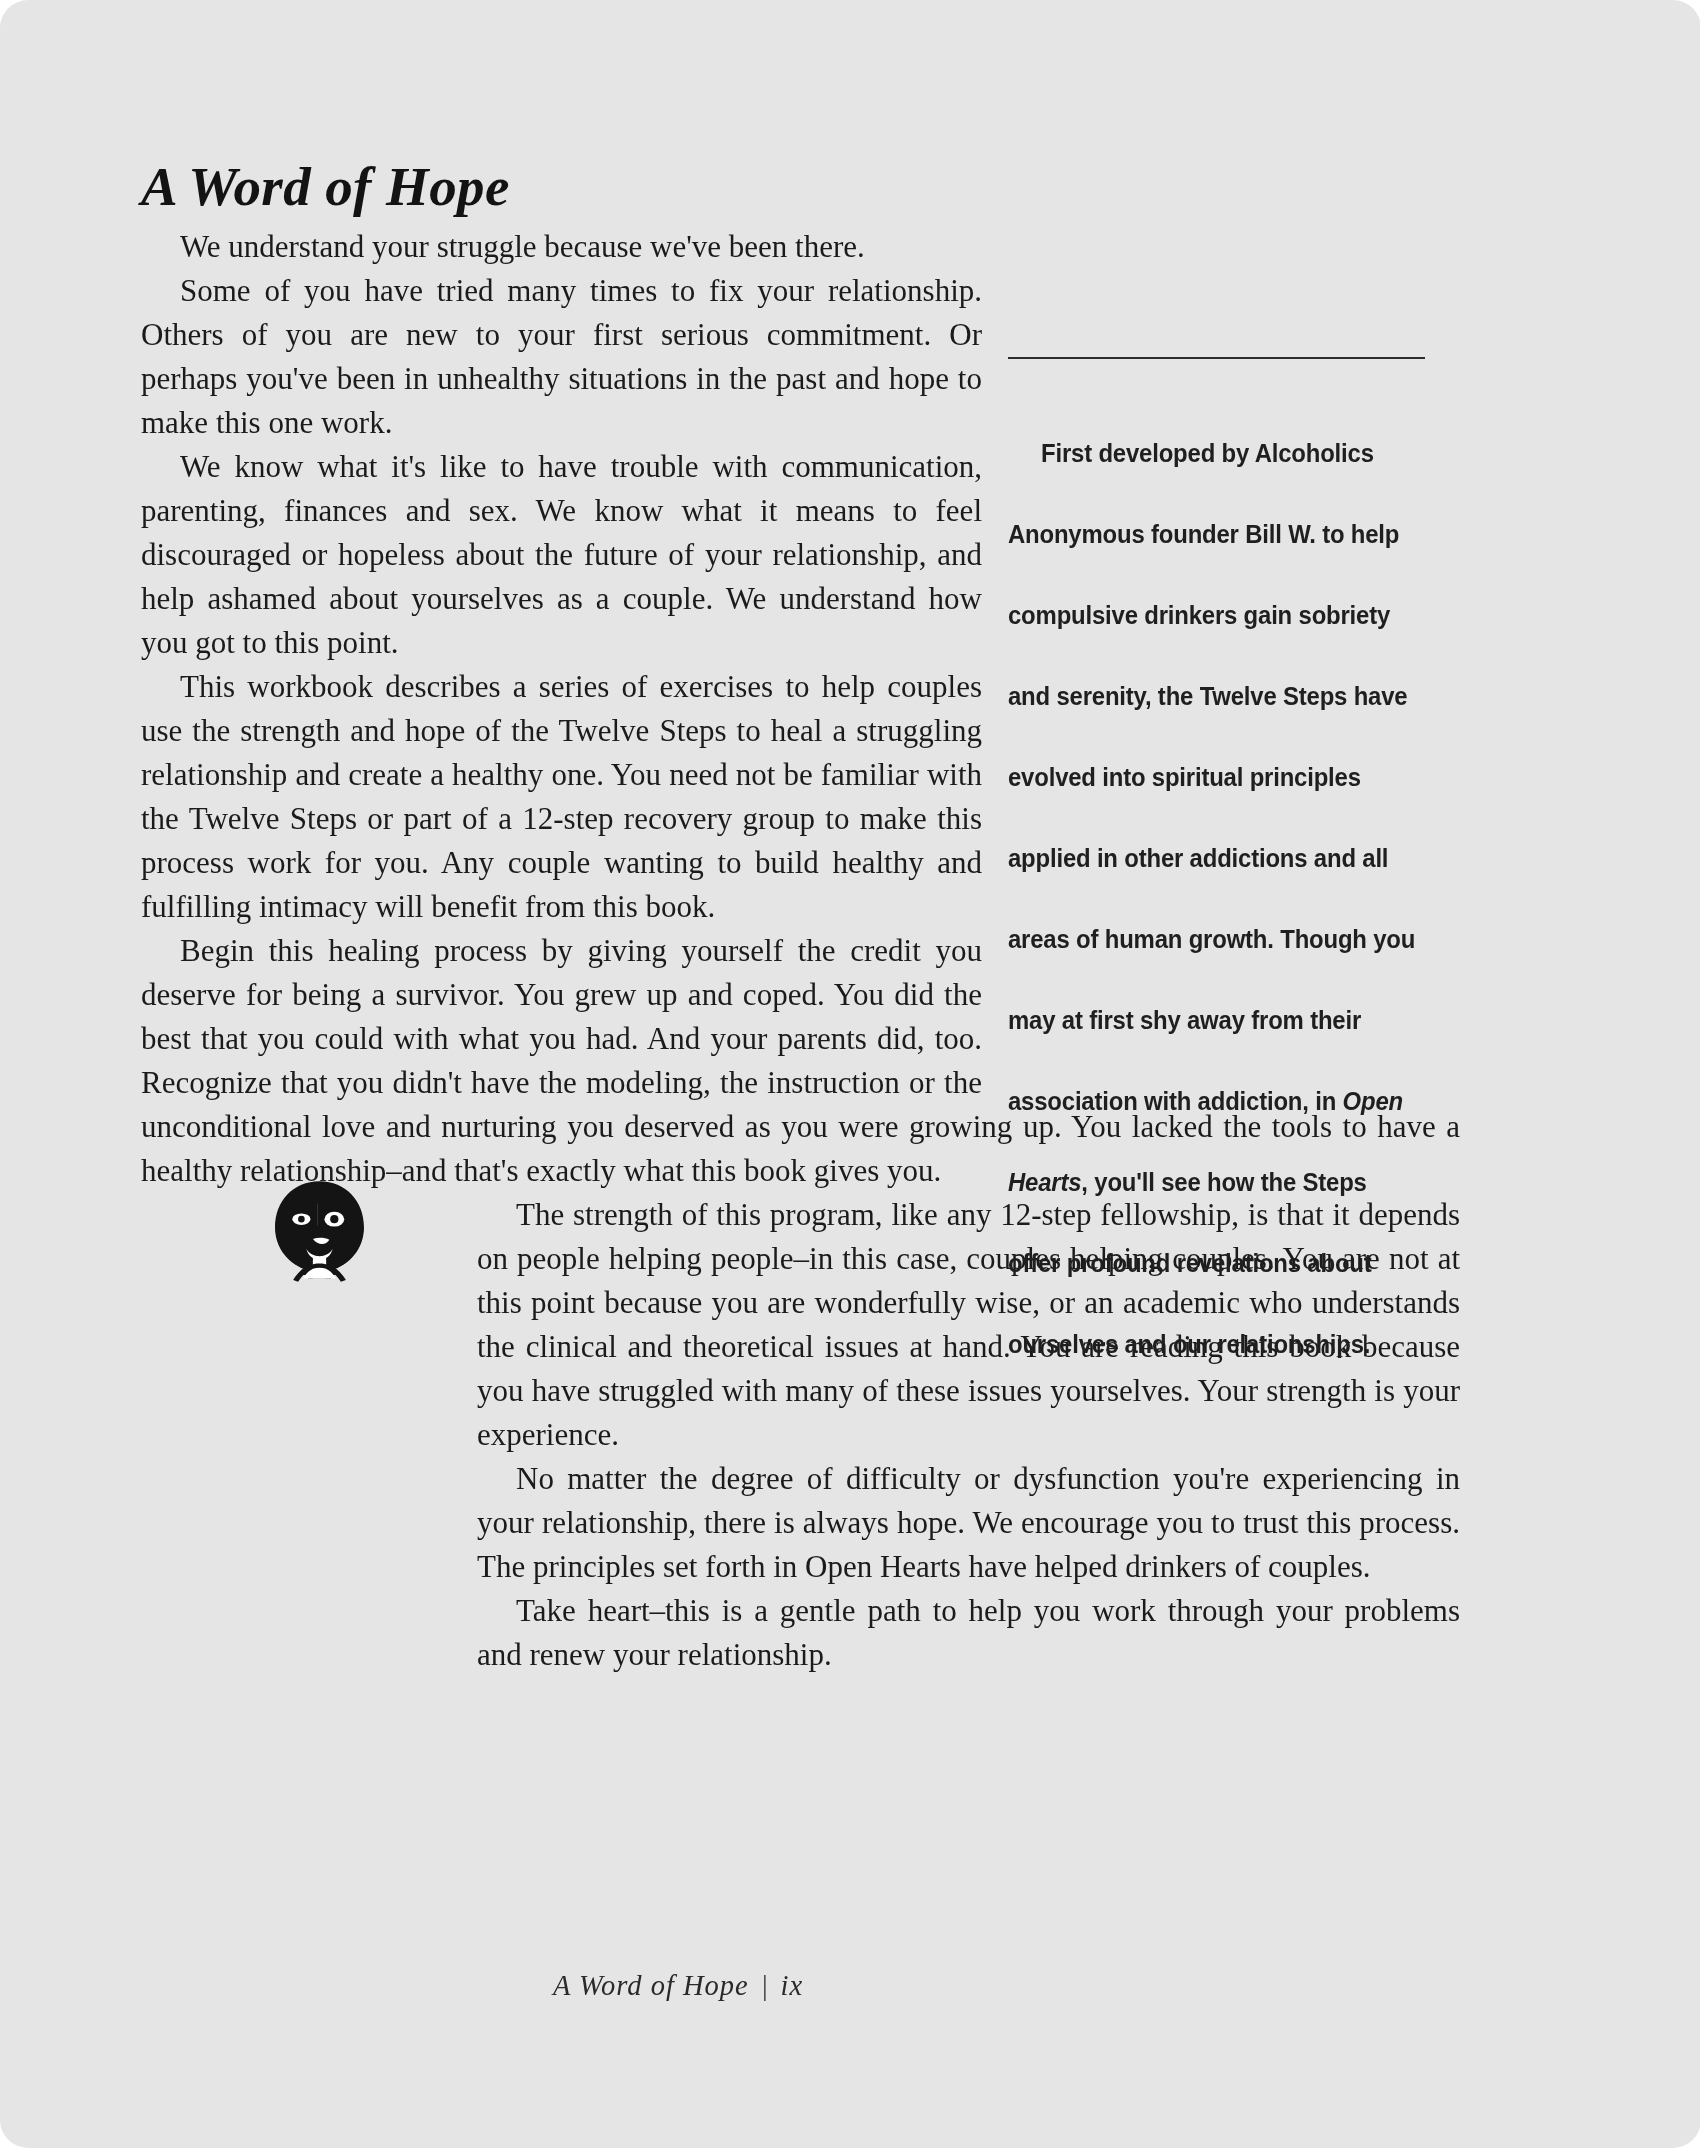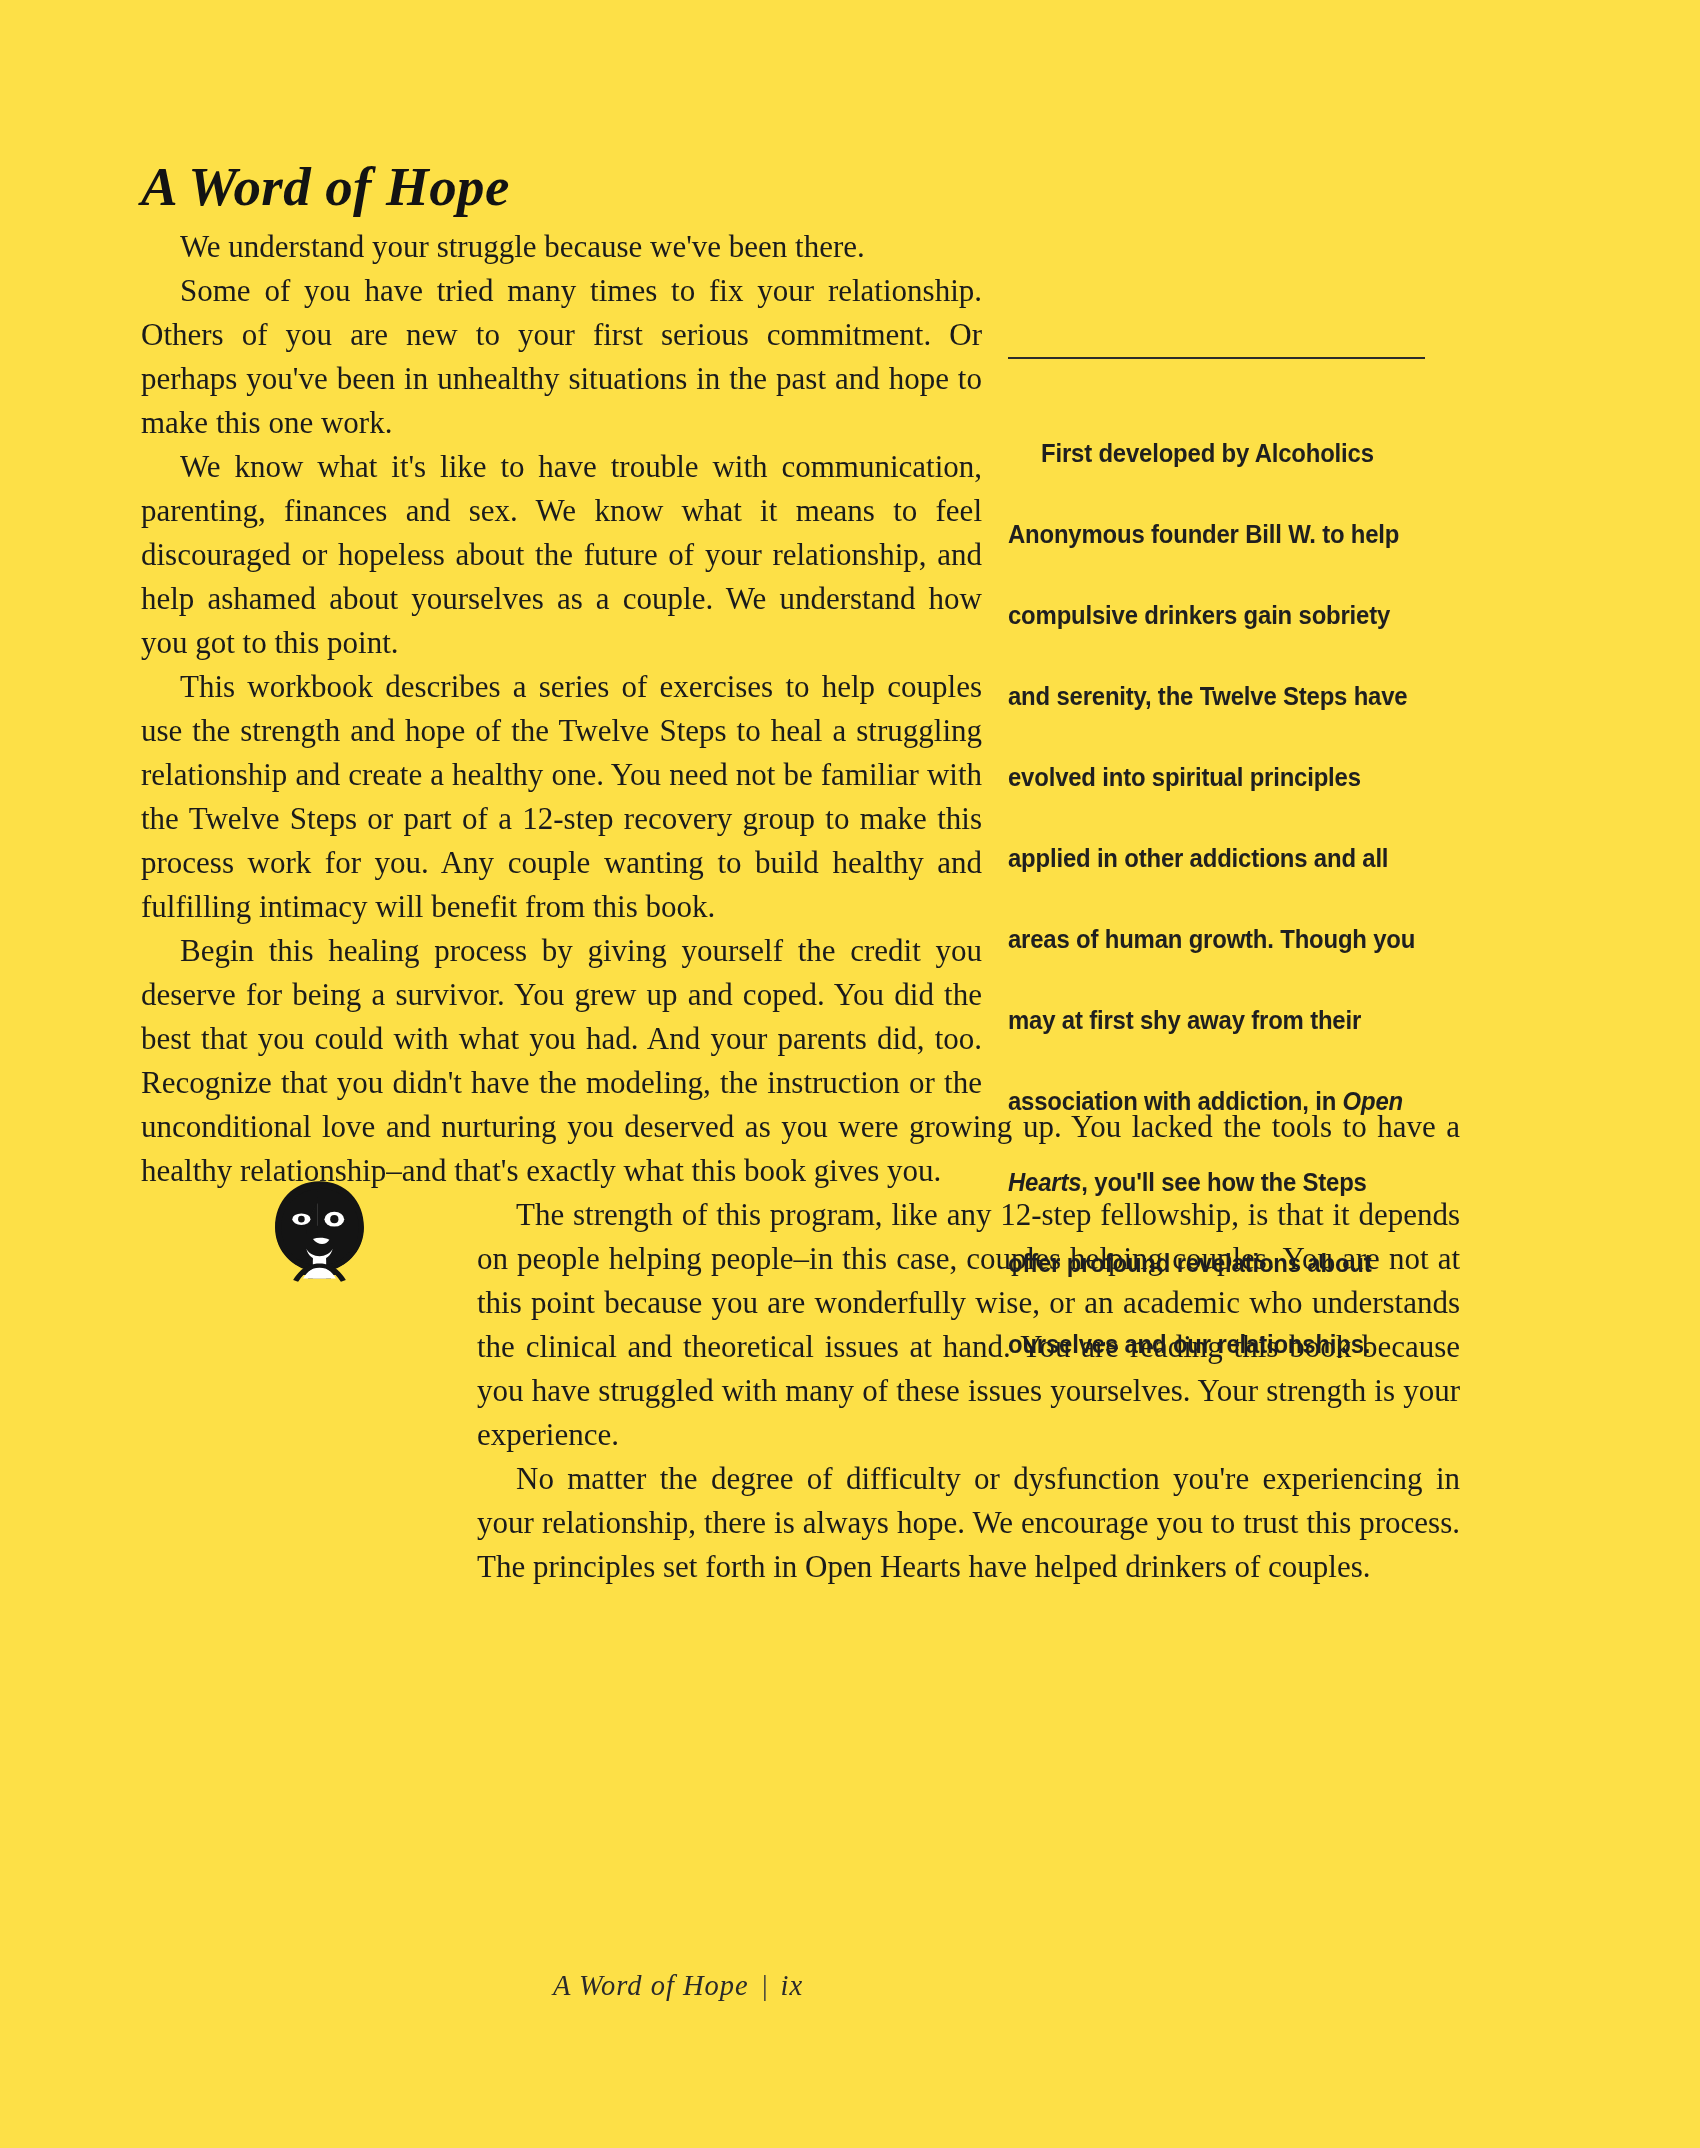--- a/index.html
+++ b/index.html
@@ -12,21 +12,22 @@
     height: 2148px;
     position: relative;
     font-family: "Liberation Serif", serif;
     color: #1a1a1a;
     overflow: hidden;
   }
 
   .page {
     position: absolute;
     inset: 0;
-    background: #fde047;
+    background: #e5e5e5;
+    border-radius: 28px;
   }
 
   
   .title {
     position: absolute;
     left: 141px;
     top: 155px;
     font-family: "Liberation Serif", serif;
     font-style: italic;
     font-weight: bold;
@@ -167,20 +168,21 @@
   <div class="body-col">
     <div class="sidebar-spacer"></div>
     <p>We understand your struggle because we've been there.</p>
     <p>Some of you have tried many times to fix your relationship. Others of you are new to your first serious commitment. Or perhaps you've been in unhealthy situations in the past and hope to make this one work.</p>
     <p>We know what it's like to have trouble with communication, parenting, finances and sex. We know what it means to feel discouraged or hopeless about the future of your relationship, and help ashamed about yourselves as a couple. We understand how you got to this point.</p>
     <p>This workbook describes a series of exercises to help couples use the strength and hope of the Twelve Steps to heal a struggling relationship and create a healthy one. You need not be familiar with the Twelve Steps or part of a 12-step recovery group to make this process work for you. Any couple wanting to build healthy and fulfilling intimacy will benefit from this book.</p>
     <p>Begin this healing process by giving yourself the credit you deserve for being a survivor. You grew up and coped. You did the best that you could with what you had. And your parents did, too. Recognize that you didn't have the modeling, the instruction or the unconditional love and nurturing you deserved as you were growing up. You lacked the tools to have a healthy relationship–and that's exactly what this book gives you.</p>
     <div class="note-spacer"></div>
     <p>The strength of this program, like any 12-step fellowship, is that it depends on people helping people–in this case, couples helping couples. You are not at this point because you are wonderfully wise, or an academic who understands the clinical and theoretical issues at hand. You are reading this book because you have struggled with many of these issues yourselves. Your strength is your experience.</p>
     <p>No matter the degree of difficulty or dysfunction you're experiencing in your relationship, there is always hope. We encourage you to trust this process. The principles set forth in Open Hearts  have helped drinkers of couples.</p>
+    <p>Take heart–this is a gentle path to help you work through your problems and renew your relationship.</p>
   </div>
 
   <div class="sidebar">
     <div class="sidebar-rule"></div>
     <div class="sidebar-text">
       <span class="first-line">First developed by Alcoholics</span>
       <span>Anonymous founder Bill W. to help</span><br>
       <span>compulsive drinkers gain sobriety</span><br>
       <span>and serenity, the Twelve Steps have</span><br>
       <span>evolved into spiritual principles</span><br>

